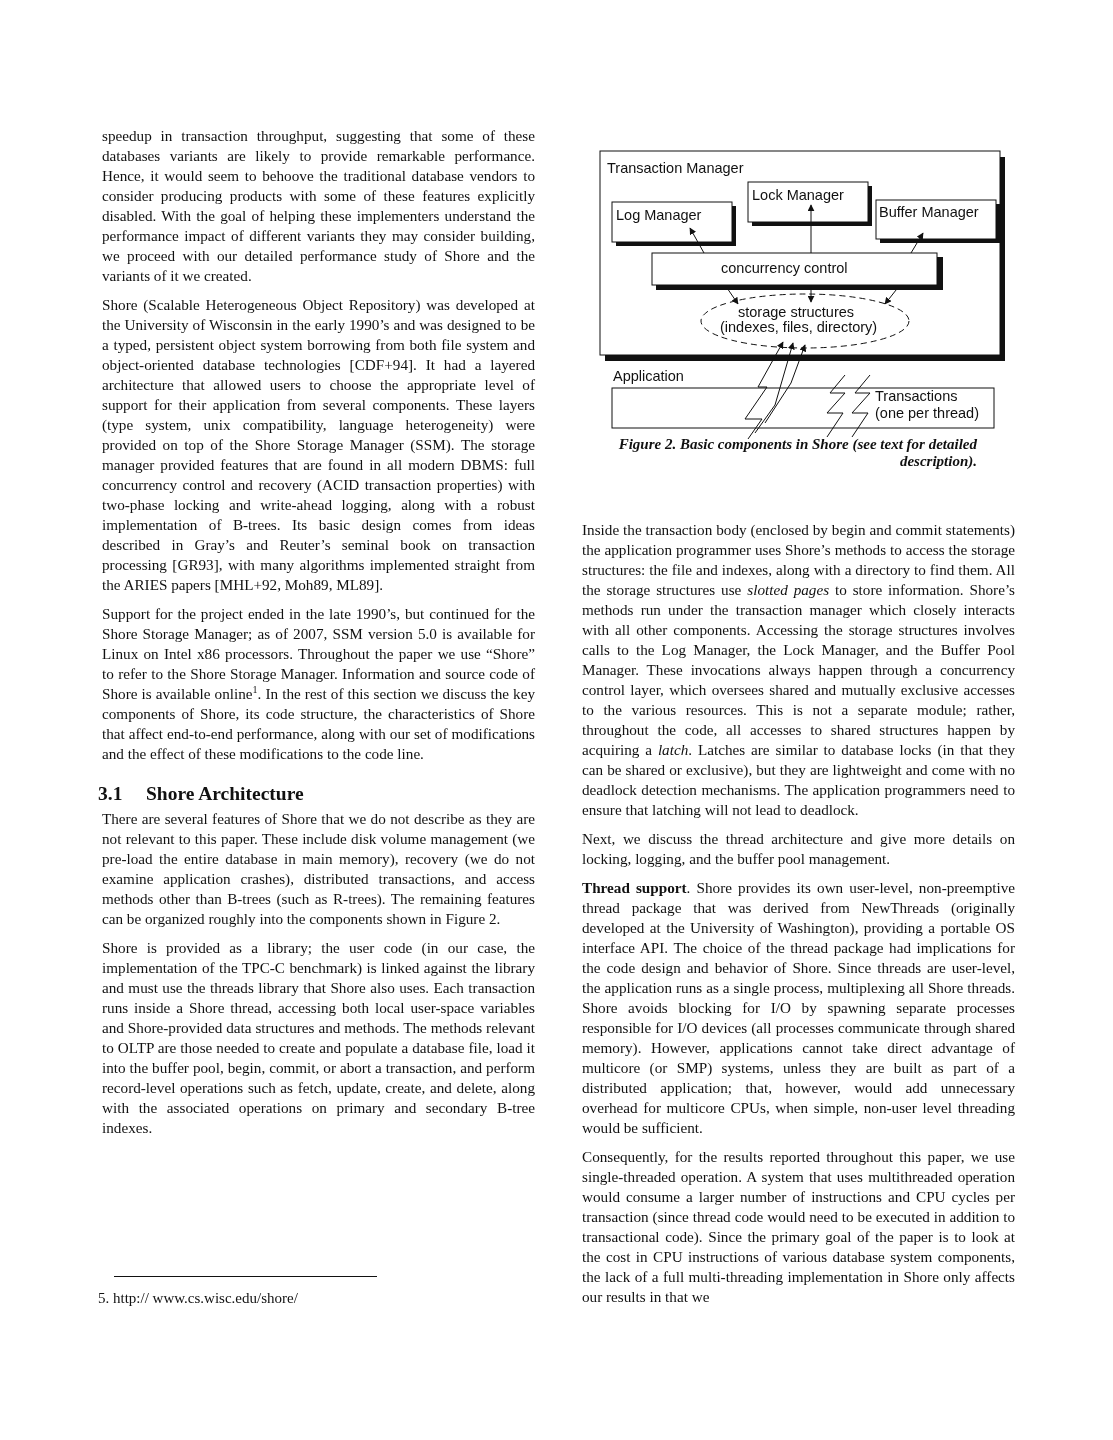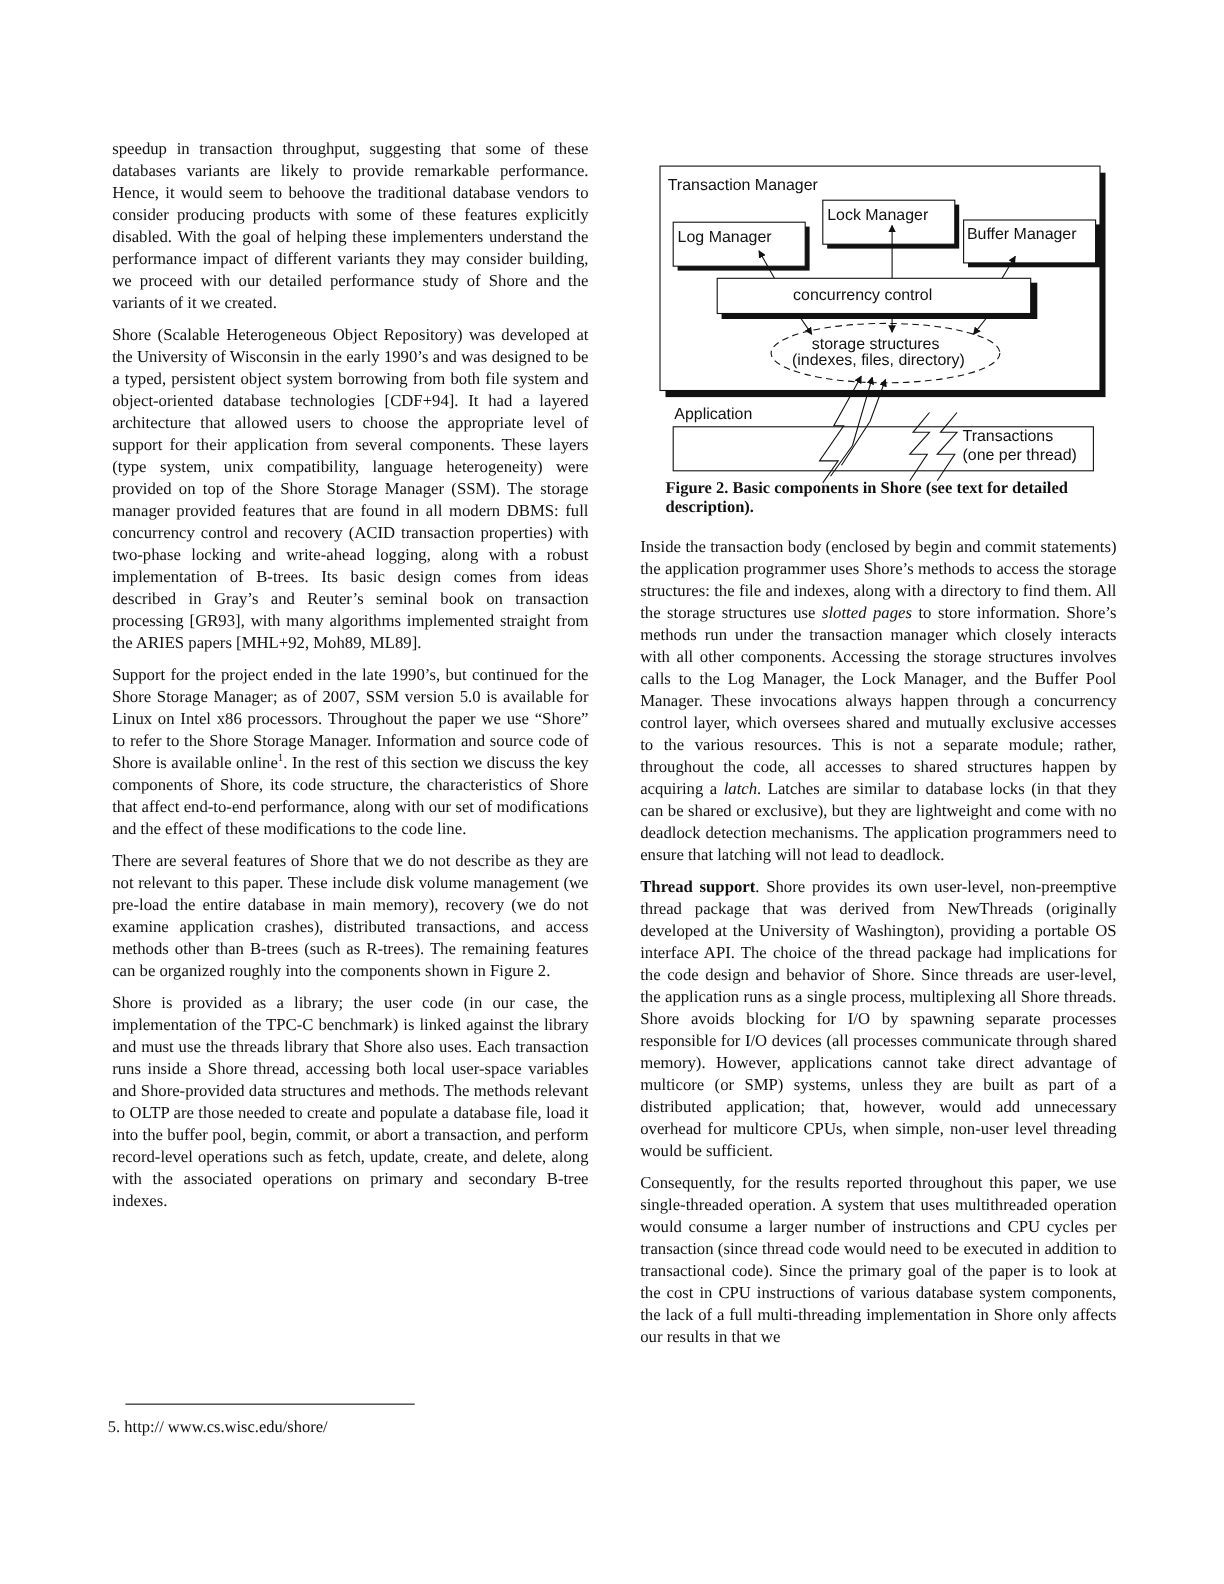--- a/index.html
+++ b/index.html
@@ -1,38 +1,39 @@
 <!DOCTYPE html>
 <html><head>
 <meta charset="utf-8">
 <style>
   html, body { margin: 0; padding: 0; background: #ffffff; }
   body { width: 1113px; height: 1440px; position: relative; overflow: hidden; color: #111; }
   .col { position: absolute; font-family: "Liberation Serif", serif; font-size: 15.2px; line-height: 20px; text-align: justify; }
   .col p { margin: 0 0 9px 4px; }
   #left { left: 98px; top: 126px; width: 437px; }
-  #right { left: 578px; top: 488px; width: 437px; }
+  #right { left: 578px; top: 520px; width: 437px; }
   h2.sec { font-family: "Liberation Serif", serif; font-size: 21px; font-weight: bold; margin: 14px 0 4px 0; line-height: 24px; }
   h3.sub { font-family: "Liberation Serif", serif; font-size: 19.5px; font-weight: bold; margin: 18px 0 3px 0; line-height: 24px; }
   .num { display: inline-block; width: 36px; }
   .num2 { display: inline-block; width: 48px; }
   sup { font-size: 10px; line-height: 0; }
   .footnote-rule { position: absolute; left: 114px; top: 1276px; width: 263px; border-top: 1.3px solid #111; }
   .footnote { position: absolute; left: 98px; top: 1290px; font-family: "Liberation Serif", serif; font-size: 15px; }
   #figure { position: absolute; left: 595px; top: 143px; width: 420px; height: 300px; }
   #figure svg text { font-family: "Liberation Sans", sans-serif; font-size: 14.5px; fill: #111; }
-  .caption { position: absolute; left: 605px; top: 436px; width: 385px; text-align: left; font-family: "Liberation Serif", serif; font-weight: bold; font-size: 15px; line-height: 17px; }
+  .caption { position: absolute; left: 592px; top: 436px; width: 385px; text-align: right; font-family: "Liberation Serif", serif; font-weight: bold; font-size: 15px; line-height: 17px; font-style: italic; }
 </style>
 </head>
 <body>
 
 <div id="left" class="col">
   <p>speedup in transaction throughput, suggesting that some of these databases variants are likely to provide remarkable performance. Hence, it would seem to behoove the traditional database vendors to consider producing products with some of these features explicitly disabled. With the goal of helping these implementers understand the performance impact of different variants they may consider building, we proceed with our detailed performance study of Shore and the variants of it we created.</p>
   <p>Shore (Scalable Heterogeneous Object Repository) was developed at the University of Wisconsin in the early 1990’s and was designed to be a typed, persistent object system borrowing from both file system and object-oriented database technologies [CDF+94]. It had a layered architecture that allowed users to choose the appropriate level of support for their application from several components. These layers (type system, unix compatibility, language heterogeneity) were provided on top of the Shore Storage Manager (SSM). The storage manager provided features that are found in all modern DBMS: full concurrency control and recovery (ACID transaction properties) with two-phase locking and write-ahead logging, along with a robust implementation of B-trees. Its basic design comes from ideas described in Gray’s and Reuter’s seminal book on transaction processing [GR93], with many algorithms implemented straight from the ARIES papers [MHL+92, Moh89, ML89].</p>
   <p><span>Support for the project ended in the late 1990’s, but continued for the Shore Storage Manager; as of 2007, SSM version 5.0 is available for Linux on Intel x86 processors. Throughout the paper we use “Shore” to refer to the Shore Storage Manager. Information and source code of Shore is available online</span><sup>1</sup><span>. In the rest of this section we discuss the key components of Shore, its code structure, the characteristics of Shore that affect end-to-end performance, along with our set of modifications and the effect of these modifications to the code line.</span></p>
+  <h3 class="sub"><span class="num2">3.1</span><span>Shore Architecture</span></h3>
   <p>There are several features of Shore that we do not describe as they are not relevant to this paper. These include disk volume management (we pre-load the entire database in main memory), recovery (we do not examine application crashes), distributed transactions, and access methods other than B-trees (such as R-trees). The remaining features can be organized roughly into the components shown in Figure 2.</p>
   <p>Shore is provided as a library; the user code (in our case, the implementation of the TPC-C benchmark) is linked against the library and must use the threads library that Shore also uses. Each transaction runs inside a Shore thread, accessing both local user-space variables and Shore-provided data structures and methods. The methods relevant to OLTP are those needed to create and populate a database file, load it into the buffer pool, begin, commit, or abort a transaction, and perform record-level operations such as fetch, update, create, and delete, along with the associated operations on primary and secondary B-tree indexes.</p>
 </div>
 
 <div class="footnote-rule"></div>
 <div class="footnote">5. http:// www.cs.wisc.edu/shore/</div>
 
 <div id="figure">
   <svg width="420" height="300" viewBox="0 0 420 300" xmlns="http://www.w3.org/2000/svg">
     <defs>
@@ -83,15 +84,16 @@
     <polyline points="170,280 196,240 210,202" fill="none" stroke="#111" marker-end="url(#ah)"></polyline>
 
     <polyline points="232,294 248,270 232,270 250,250 235,250 250,232" fill="none" stroke="#111"></polyline>
     <polyline points="257,294 273,270 257,270 275,250 260,250 275,232" fill="none" stroke="#111"></polyline>
   </svg>
 </div>
 <div class="caption">Figure 2.  Basic components in Shore (see text for detailed description).</div>
 
 <div id="right" class="col">
   <p><span>Inside the transaction body (enclosed by begin and commit statements) the application programmer uses Shore’s methods to access the storage structures: the file and indexes, along with a directory to find them. All the storage structures use </span><i>slotted pages</i><span> to store information. Shore’s methods run under the transaction manager which closely interacts with all other components. Accessing the storage structures involves calls to the Log Manager, the Lock Manager, and the Buffer Pool Manager. These invocations always happen through a concurrency control layer, which oversees shared and mutually exclusive accesses to the various resources. This is not a separate module; rather, throughout the code, all accesses to shared structures happen by acquiring a </span><i>latch</i><span>. Latches are similar to database locks (in that they can be shared or exclusive), but they are lightweight and come with no deadlock detection mechanisms. The application programmers need to ensure that latching will not lead to deadlock.</span></p>
+  <p>Next, we discuss the thread architecture and give more details on locking, logging, and the buffer pool management.</p>
   <p><b>Thread support</b><span>. Shore provides its own user-level, non-preemptive thread package that was derived from NewThreads (originally developed at the University of Washington), providing a portable OS interface API. The choice of the thread package had implications for the code design and behavior of Shore. Since threads are user-level, the application runs as a single process, multiplexing all Shore threads. Shore avoids blocking for I/O by spawning separate processes responsible for I/O devices (all processes communicate through shared memory). However, applications cannot take direct advantage of multicore (or SMP) systems, unless they are built as part of a distributed application; that, however, would add unnecessary overhead for multicore CPUs, when simple, non-user level threading would be sufficient.</span></p>
   <p>Consequently, for the results reported throughout this paper, we use single-threaded operation. A system that uses multithreaded operation would consume a larger number of instructions and CPU cycles per transaction (since thread code would need to be executed in addition to transactional code). Since the primary goal of the paper is to look at the cost in CPU instructions of various database system components, the lack of a full multi-threading implementation in Shore only affects our results in that we</p>
 </div>
 
 </body></html>

